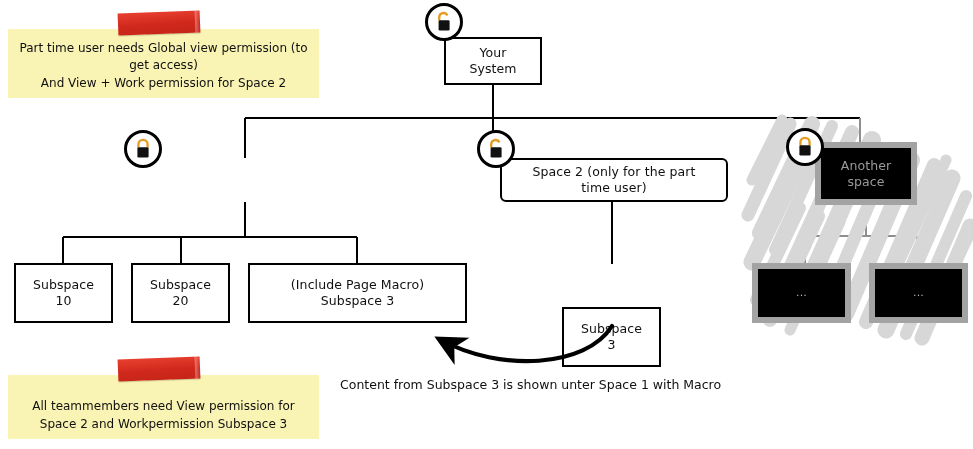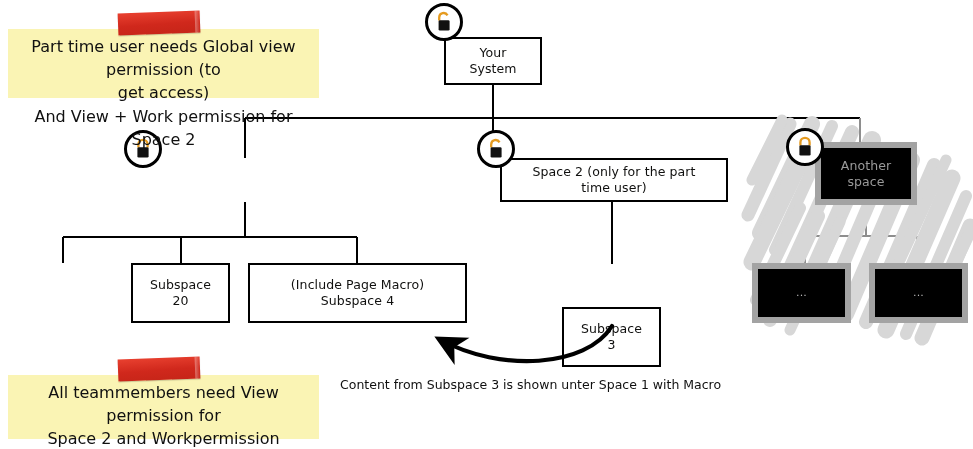--- a/index.html
+++ b/index.html
@@ -33,22 +33,22 @@
   .lock{
     position:absolute;width:38px;height:38px;border-radius:50%;
     background:#ffffff;border:3.5px solid #000000;z-index:4;
     display:flex;align-items:center;justify-content:center;box-sizing:border-box;
   }
   .lock svg{display:block;}
 
   
   .note{
     position:absolute;background:#faf4b4;z-index:6;
-    color:#101010;font-size:16px;line-height:1.45;text-align:center;
-    display:flex;align-items:flex-start;justify-content:center;
+    color:#101010;font-size:12px;line-height:1.45;text-align:center;
+    display:flex;align-items:flex-end;justify-content:center;
     box-sizing:border-box;padding:6px 10px;
   }
   .tape{
     position:absolute;z-index:7;
     background:linear-gradient(178deg,#e8402f 0%,#d0281c 55%,#c62518 100%);
     transform:rotate(-2.2deg);
     box-shadow:0 1px 1px rgba(0,0,0,.18);
   }
   .tape:after{
     content:"";position:absolute;right:0;top:0;bottom:0;width:5px;
@@ -137,47 +137,50 @@
     </svg>
   </div>
 
   <div class="lock" style="left:124px;top:130px;">
     <svg width="20" height="22" viewBox="0 0 20 22">
       <path d="M5.4 9.5 V6.4 a4.6 4.6 0 0 1 9.2 0 V9.5" fill="none" stroke="#e59b20" stroke-width="2.3"></path>
       <rect x="4.4" y="9.2" width="11.2" height="10.4" rx="1.3" fill="#111111"></rect>
     </svg>
   </div>
 
-  <div class="node" style="left:500px;top:158px;width:228px;height:44px;">
+  <div class="node" style="left:500px;top:158px;width:228px;height:44px;border-radius:6px;">
     <span>Space 2 (only for the part time user)</span>
   </div>
   <div class="lock" style="left:477px;top:130px;">
     <svg width="20" height="22" viewBox="0 0 20 22">
       <path d="M5.2 9.5 V6.4 a4.4 4.4 0 0 1 8.3 -2.0" fill="none" stroke="#e59b20" stroke-width="2.3"></path>
       <rect x="4.6" y="9.2" width="11" height="10.4" rx="1.3" fill="#111111"></rect>
     </svg>
   </div>
 
   <div class="node ghost" style="left:815px;top:142px;width:102px;height:63px;z-index:3;">
     <span>Another space</span>
   </div>
   <div class="lock" style="left:786px;top:128px;">
     <svg width="20" height="22" viewBox="0 0 20 22">
       <path d="M5.4 9.5 V6.4 a4.6 4.6 0 0 1 9.2 0 V9.5" fill="none" stroke="#e59b20" stroke-width="2.3"></path>
       <rect x="4.4" y="9.2" width="11.2" height="10.4" rx="1.3" fill="#111111"></rect>
     </svg>
   </div>
 
+  <div class="node" style="left:14px;top:263px;width:99px;height:60px;">
+    <span>Subspace 10</span>
+  </div>
 
   <div class="node" style="left:131px;top:263px;width:99px;height:60px;">
     <span>Subspace 20</span>
   </div>
 
   <div class="node" style="left:248px;top:263px;width:219px;height:60px;">
-    <span>(Include Page Macro) Subspace 4</span>
+    <span>(Include Page Macro) Subspace 3</span>
   </div>
 
   <div class="node" style="left:562px;top:264px;width:99px;height:60px;margin-top:43px;">
     <span>Subspace 3</span>
   </div>
 
   <div class="node ghost empty" style="left:752px;top:263px;width:99px;height:60px;z-index:3;">
     <span>...</span>
   </div>
 

